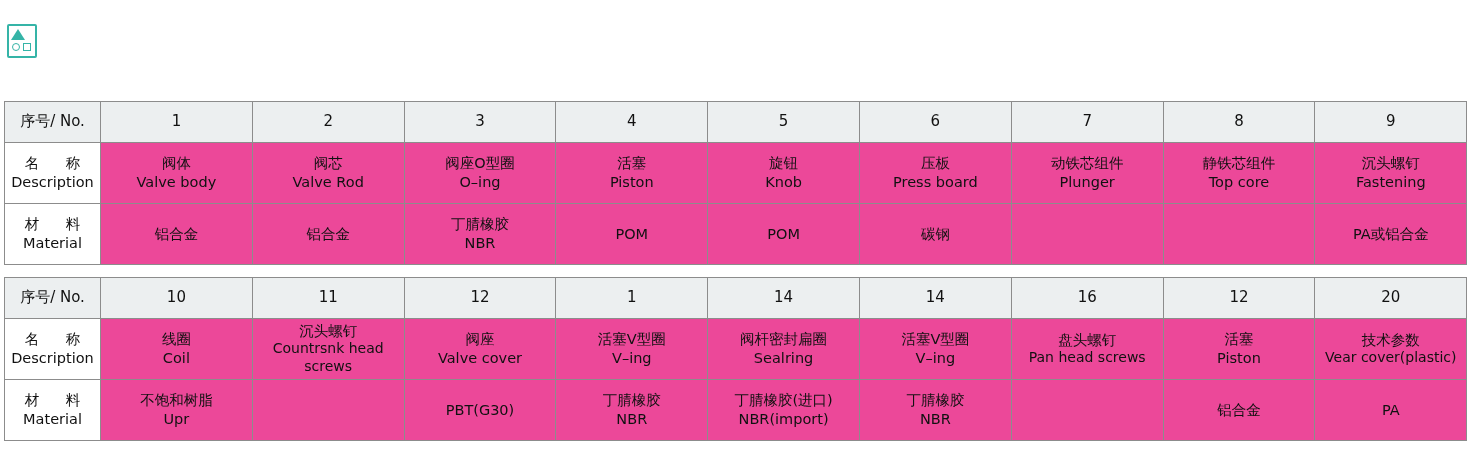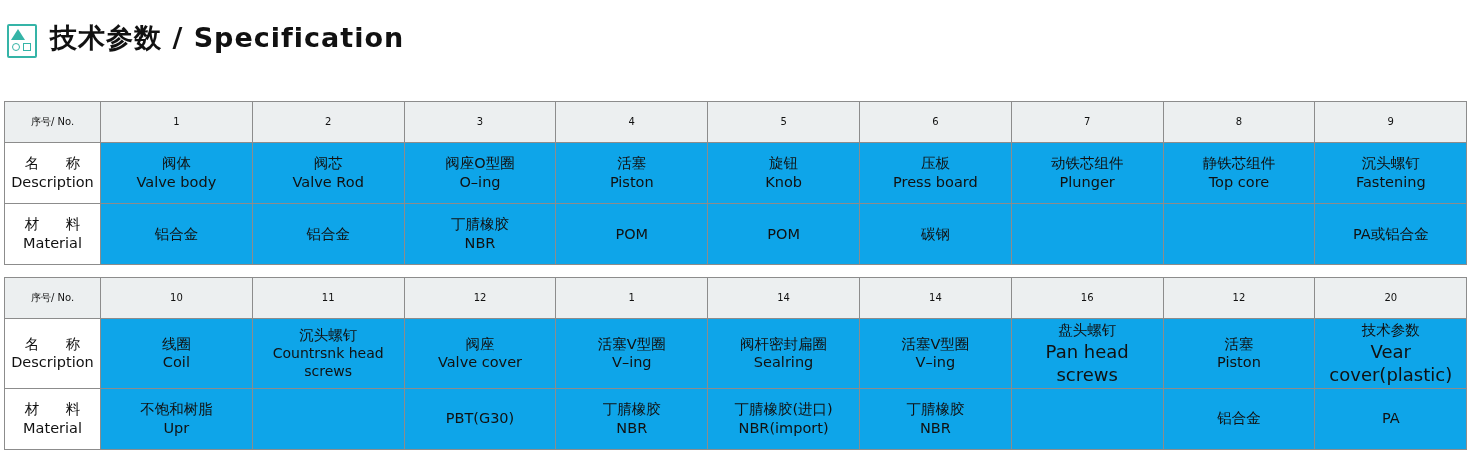--- a/index.html
+++ b/index.html
@@ -99,62 +99,61 @@
   }
   table.spec td, table.spec th {
     border: 1px solid #8c8c8c;
     text-align: center;
     vertical-align: middle;
     padding: 2px 3px;
     font-size: 14.5px;
     line-height: 1.28;
     font-family: "DejaVu Sans", "Liberation Sans", sans-serif;
     color: #111;
-    background: #0ea5e9;
+    background: #ec4899;
   }
   table.spec tr.row-no td {
     background: #eceff0;
     height: 36px;
-    font-size: 10px;
+    font-size: 15px;
     margin-top: 44px;
   }
   table.spec tr.row-desc td {
     height: 56px;
   }
   table.spec tr.row-mat td {
     height: 56px;
   }
   td.label-cell {
     background: #ffffff !important;
     white-space: nowrap;
   }
   tr.row-no td.label-cell {
     background: #eceff0 !important;
   }
   .cn { display: block; }
   .en { display: block; }
   .label-cn { letter-spacing: 6px; padding-left: 6px; }
   .xsmall-en { font-size: 14px; }
-  .mid-en { font-size: 18px; }
+  .mid-en { font-size: 14px; }
 
   
   col.c-label { width: 96px; }
   col.c-data  { width: 151.8px; }
 </style>
 </head>
 <body>
 
 <div class="header">
   <div class="logo-mark">
     <div class="frame"></div>
     <div class="tri"></div>
     <div class="dot"></div>
     <div class="sq"></div>
   </div>
-  <div class="header-title">技术参数 / Specification</div>
 </div>
 
 <div class="tbl-wrap" id="table-1">
   <table class="spec">
     <colgroup>
       <col class="c-label">
         <col class="c-data">
         <col class="c-data">
         <col class="c-data">
       <col class="c-data">

